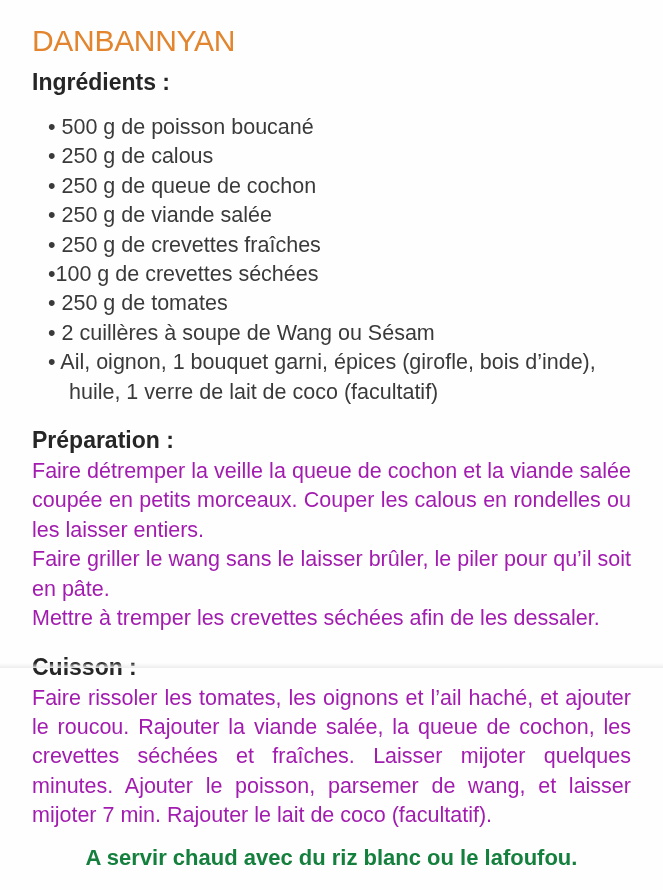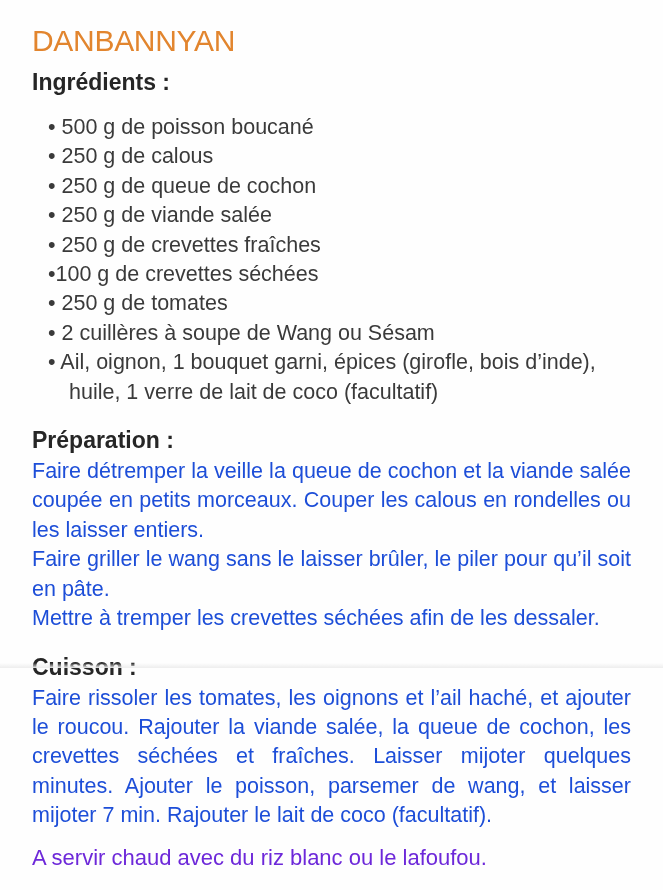--- a/index.html
+++ b/index.html
@@ -43,30 +43,30 @@
     font-size: 21.5px;
     line-height: 29.4px;
     color: #3a3a3a;
     padding-left: 21px;
     text-indent: -21px;
   }
   p.body-par {
     margin: 0;
     font-size: 21.5px;
     line-height: 29.4px;
-    color: #1d4ed8;
+    color: #a21caf;
     text-align: justify;
   }
   p.serving {
     margin: 12px 0 0 0;
     font-size: 22px;
     line-height: 30px;
-    font-weight: 400;
-    color: #6d28d9;
-    text-align: left;
+    font-weight: 700;
+    color: #15803d;
+    text-align: center;
   }
   .bottom-edge {
     position: absolute;
     left: 0;
     bottom: 0;
     width: 663px;
     height: 5px;
     background: linear-gradient(to bottom, rgba(255,255,255,0), #ededed);
   }
 </style>

